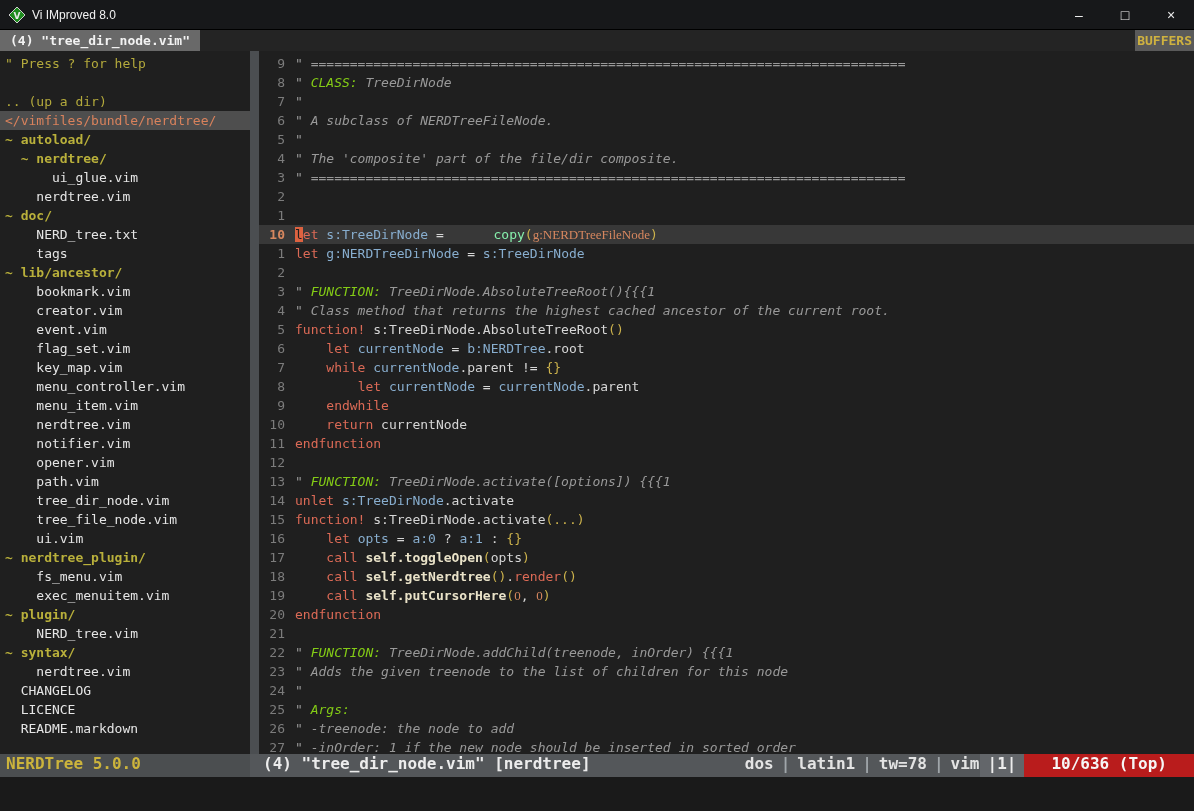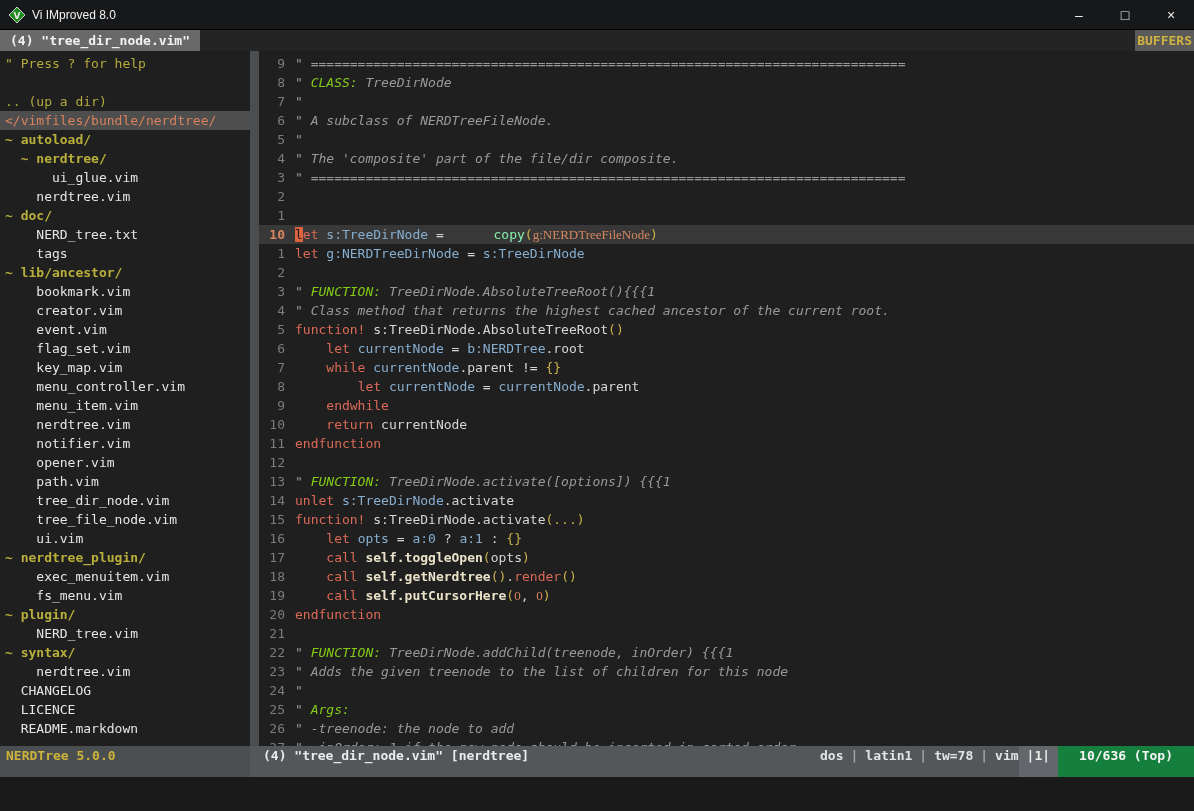--- a/index.html
+++ b/index.html
@@ -56,32 +56,32 @@
   .id  { color: #88aecf; }
   .pln { color: #d6d6d6; }
   .pn  { color: #ccb24c; }
   .fn  { color: #86efac; font-weight: normal; margin-left: 42px; }
   .mth { color: #e9e2c8; font-weight: bold; }
   .nm  { color: #d7875f; font-family: Liberation Serif, serif; }
   .cur { background: #dd6240; color: #1f1f1f; }
 
   
   .statusline {
-    height: 31px; flex: none; background: #54575a; display: flex; align-items: stretch;
-    font-size: 13px; font-weight: bold; color: #e4e4e4;
+    height: 23px; flex: none; background: #54575a; display: flex; align-items: stretch;
+    font-size: 16px; font-weight: bold; color: #e4e4e4;
   }
   .sl-left { width: 250px; flex: none; padding-left: 6px; background: #4b4e50;
              color: #ccb43c; line-height: 20px; }
   .sl-sep  { width: 9px; flex: none; background: #54575a; }
   .sl-file { padding-left: 4px; color: #ececec; line-height: 20px; }
   .sl-right { margin-left: auto; display: flex; align-items: stretch; }
   .sl-word { line-height: 20px; }
   .sl-pipe { color: #a0a6aa; padding: 0 7px; line-height: 20px; }
   .winnum { background: #63666a; padding: 0 8px; line-height: 20px; color: #ececec; }
-  .pos { background: #15803d; color: #f6f6f6; padding: 0 21px; line-height: 20px; }
+  .pos { background: #b91c1c; color: #f6f6f6; padding: 0 27px; line-height: 20px; }
 
   .cmdline { height: 34px; flex: none; background: #1a1a1a; }
 </style>
 </head>
 <body>
 
 <div class="window">
 
   <div class="titlebar">
     <span class="title-icon">
@@ -127,22 +127,22 @@
           <div class="tline t-file">    menu_controller.vim</div>
           <div class="tline t-file">    menu_item.vim</div>
           <div class="tline t-file">    nerdtree.vim</div>
           <div class="tline t-file">    notifier.vim</div>
           <div class="tline t-file">    opener.vim</div>
           <div class="tline t-file">    path.vim</div>
           <div class="tline t-file">    tree_dir_node.vim</div>
           <div class="tline t-file">    tree_file_node.vim</div>
           <div class="tline t-file">    ui.vim</div>
           <div class="tline t-dir">~ nerdtree_plugin/</div>
+          <div class="tline t-file">    fs_menu.vim</div>
           <div class="tline t-file">    exec_menuitem.vim</div>
-          <div class="tline t-file">    fs_menu.vim</div>
           <div class="tline t-dir">~ plugin/</div>
           <div class="tline t-file">    NERD_tree.vim</div>
           <div class="tline t-dir">~ syntax/</div>
           <div class="tline t-file">    nerdtree.vim</div>
           <div class="tline t-file">  CHANGELOG</div>
           <div class="tline t-file">  LICENCE</div>
           <div class="tline t-file">  README.markdown</div>
         </div>
     </div>
     <div class="vsep"></div>

